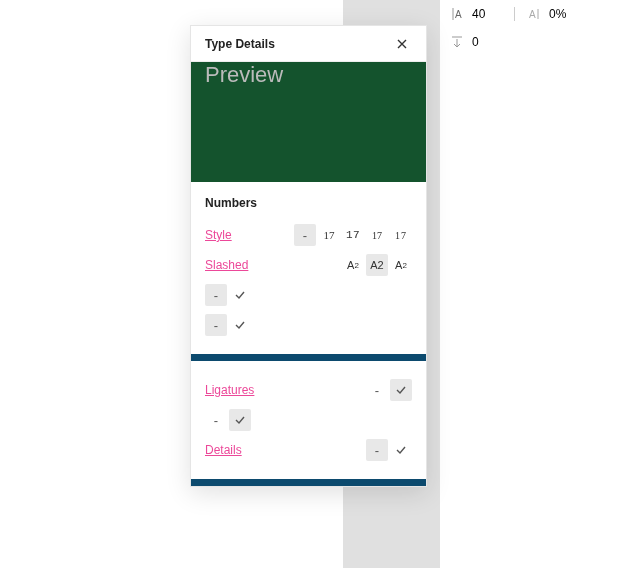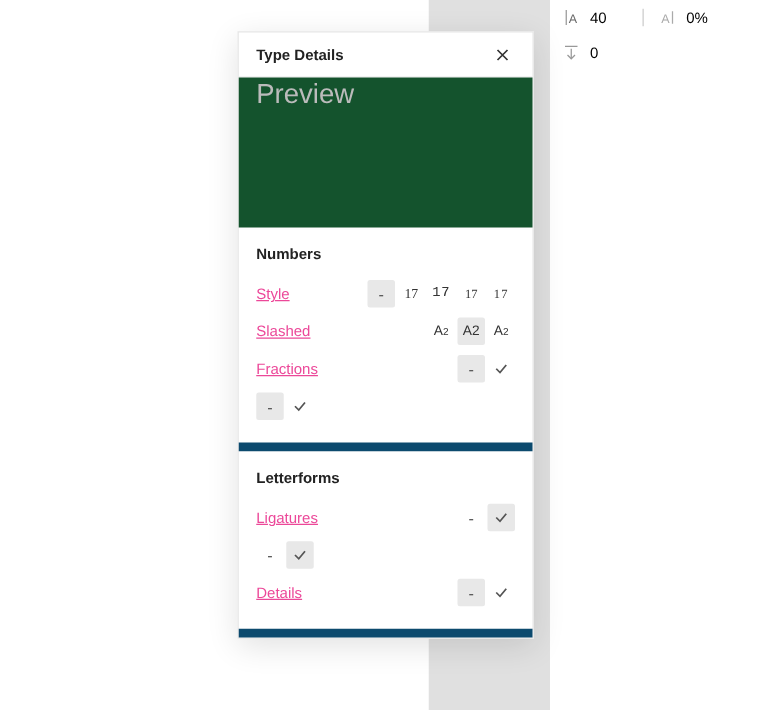--- a/index.html
+++ b/index.html
@@ -245,21 +245,20 @@
     <div class="row">
       <span class="row-label">Slashed</span>
       <div class="seg-group">
         <span class="seg-btn">A<span class="sub">2</span></span>
         <span class="seg-btn selected">A2</span>
         <span class="seg-btn">A<span class="sup">2</span></span>
       </div>
     </div>
 
     <div class="row">
-      <span class="row-label">Fractions</span>
       <div class="seg-group">
         <span class="seg-btn selected seg-dash">-</span>
         <span class="seg-btn check-mark">
           <svg width="12" height="12" viewBox="0 0 12 12">
               <path d="M2 6 L5 9 L10 3" stroke="#555" stroke-width="1.4" fill="none"></path>
             </svg>
         </span>
       </div>
     </div>
 
@@ -269,21 +268,20 @@
         <span class="seg-btn check-mark">
           <svg width="12" height="12" viewBox="0 0 12 12">
               <path d="M2 6 L5 9 L10 3" stroke="#555" stroke-width="1.4" fill="none"></path>
             </svg>
         </span>
       </div>
     </div>
   </div>
 
   <div class="section">
-    <div class="section-title">Letterforms</div>
 
     <div class="row">
       <span class="row-label">Ligatures</span>
       <div class="seg-group">
         <span class="seg-btn seg-dash">-</span>
         <span class="seg-btn selected check-mark">
           <svg width="12" height="12" viewBox="0 0 12 12">
               <path d="M2 6 L5 9 L10 3" stroke="#555" stroke-width="1.4" fill="none"></path>
             </svg>
         </span>

